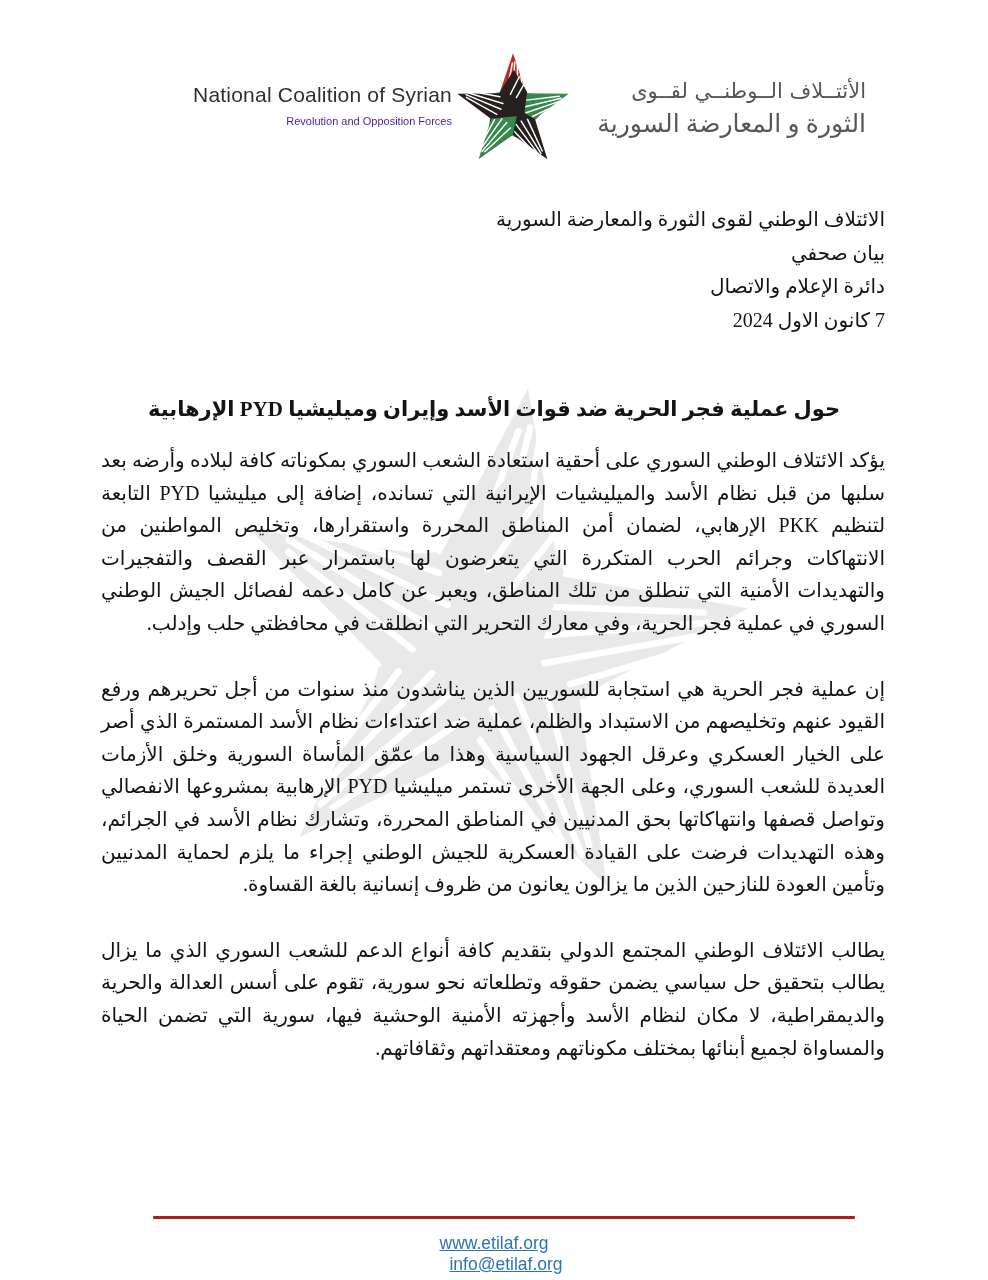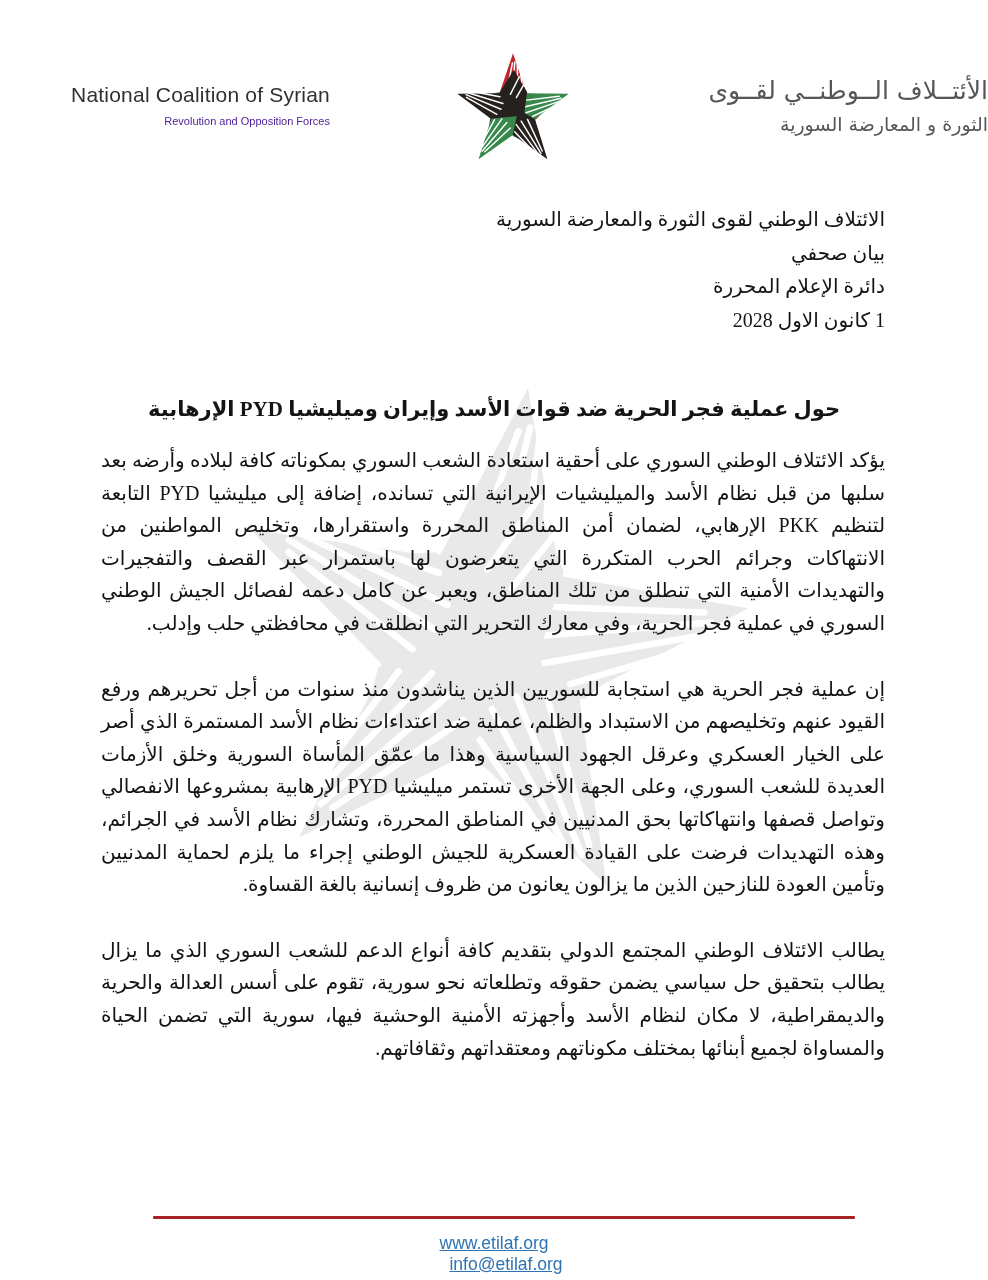--- a/index.html
+++ b/index.html
@@ -7,39 +7,38 @@
     width:988px;height:1280px;
     background:#ffffff;
     position:relative;
     overflow:hidden;
     font-family:"Liberation Serif","DejaVu Sans",serif;
     color:#141414;
   }
   
   .header{
     position:absolute;top:46px;left:0;right:0;
-    display:flex;justify-content:space-between;align-items:center;
-    gap:14px;
+    display:flex;justify-content:center;align-items:center;
     z-index:2;
   }
   .logo-en{
     width:330px;text-align:right;
     font-family:"Liberation Sans","DejaVu Sans",sans-serif;
     color:#303030;
   }
   .logo-en .l1{font-size:21px;letter-spacing:.2px;line-height:28px;}
   .logo-en .l2{font-size:11px;line-height:24px;color:#4c1d95;}
   .logo-star{width:122px;height:122px;flex:0 0 auto;}
   .logo-ar{
     width:292px;text-align:right;direction:rtl;
     font-family:"DejaVu Sans","Liberation Sans",sans-serif;
     color:#55565a;
   }
-  .logo-ar .l1{font-size:25px;line-height:34px;}
-  .logo-ar .l2{font-size:19px;line-height:32px;}
+  .logo-ar .l1{font-size:21px;line-height:34px;}
+  .logo-ar .l2{font-size:25px;line-height:32px;font-family:Liberation Serif, serif;}
   
   .watermark{
     position:absolute;left:214px;top:352px;
     width:552px;height:552px;
     transform:rotate(9deg);
     z-index:0;
   }
   
   .content{position:relative;z-index:1;}
   .meta{
@@ -116,22 +115,22 @@
   <use href="#star-arm" transform="rotate(144,100,108)" fill="#E9E9E9"></use>
   <use href="#star-arm" transform="rotate(216,100,108)" fill="#E9E9E9"></use>
   <use href="#star-arm" transform="rotate(288,100,108)" fill="#E9E9E9"></use>
 </svg>
 
 <div class="content">
 
   <div class="meta">
     <div>الائتلاف الوطني لقوى الثورة والمعارضة السورية</div>
     <div>بيان صحفي</div>
-    <div>دائرة الإعلام المحررة</div>
-    <div>1 كانون الاول 2028</div>
+    <div>دائرة الإعلام والاتصال</div>
+    <div>7 كانون الاول 2024</div>
   </div>
 
   <div class="doc-title">حول عملية فجر الحرية ضد قوات الأسد وإيران وميليشيا PYD الإرهابية</div>
 
   <div class="body-text">
     <p>يؤكد الائتلاف الوطني السوري على أحقية استعادة الشعب السوري بمكوناته كافة لبلاده وأرضه بعد سلبها من قبل نظام الأسد والميليشيات الإيرانية التي تسانده، إضافة إلى ميليشيا PYD التابعة لتنظيم PKK الإرهابي، لضمان أمن المناطق المحررة واستقرارها، وتخليص المواطنين من الانتهاكات وجرائم الحرب المتكررة التي يتعرضون لها باستمرار عبر القصف والتفجيرات والتهديدات الأمنية التي تنطلق من تلك المناطق، ويعبر عن كامل دعمه لفصائل الجيش الوطني السوري في عملية فجر الحرية، وفي معارك التحرير التي انطلقت في محافظتي حلب وإدلب.</p>
     <p>إن عملية فجر الحرية هي استجابة للسوريين الذين يناشدون منذ سنوات من أجل تحريرهم ورفع القيود عنهم وتخليصهم من الاستبداد والظلم، عملية ضد اعتداءات نظام الأسد المستمرة الذي أصر على الخيار العسكري وعرقل الجهود السياسية وهذا ما عمّق المأساة السورية وخلق الأزمات العديدة للشعب السوري، وعلى الجهة الأخرى تستمر ميليشيا  PYD الإرهابية بمشروعها الانفصالي وتواصل قصفها وانتهاكاتها بحق المدنيين في المناطق المحررة، وتشارك نظام الأسد في الجرائم، وهذه التهديدات فرضت على القيادة العسكرية للجيش الوطني إجراء ما يلزم لحماية المدنيين وتأمين العودة للنازحين الذين ما يزالون يعانون من ظروف إنسانية بالغة القساوة.</p>
     <p>يطالب الائتلاف الوطني المجتمع الدولي بتقديم كافة أنواع الدعم للشعب السوري الذي ما يزال يطالب بتحقيق حل سياسي يضمن حقوقه وتطلعاته نحو سورية، تقوم على أسس العدالة والحرية والديمقراطية، لا مكان لنظام الأسد وأجهزته الأمنية الوحشية فيها، سورية التي تضمن الحياة والمساواة لجميع أبنائها بمختلف مكوناتهم ومعتقداتهم وثقافاتهم.</p>
   </div>
 

